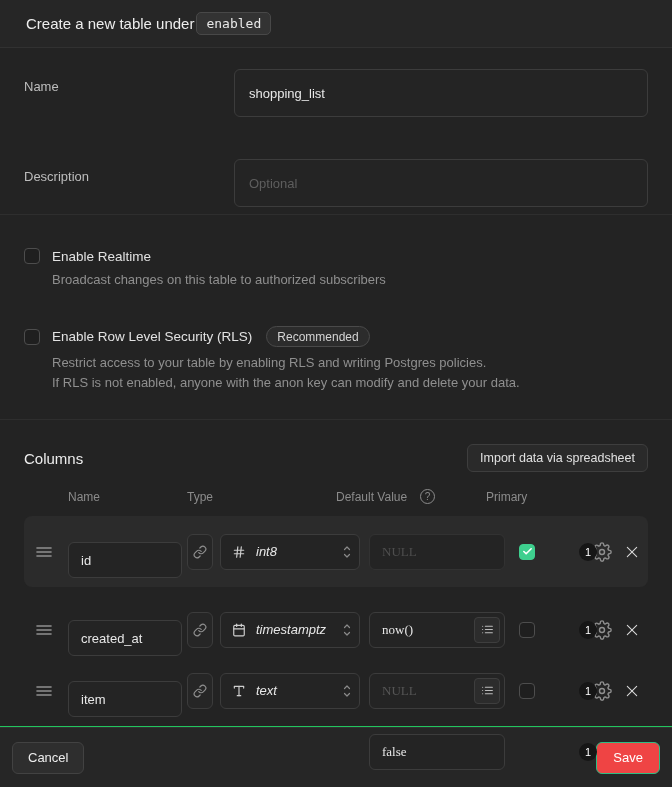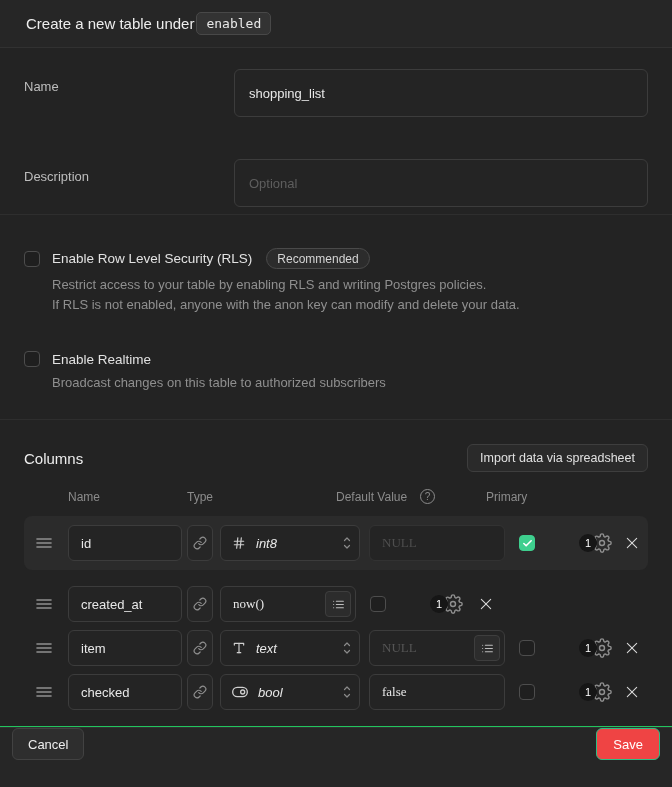--- a/index.html
+++ b/index.html
@@ -86,21 +86,21 @@
   .col-row { display: flex; align-items: center; padding: 0 12px; }
   .col-row.plain { margin-bottom: 8px; }
   .drag-handle { width: 16px; flex: 0 0 16px; margin-right: 16px; color: #909090; cursor: grab; display: flex; }
   .cell-input {
     height: 36px; background: #242424; border: 1px solid #3c3c3c; border-radius: 6px;
     color: #e8e8e8; font-size: 13px; font-family: inherit; padding: 0 12px; outline: none; min-width: 0;
   }
   .cell-input::placeholder { color: #555555; }
   .cell-input:disabled { border-color: #323232; color: #525252; }
   .cell-input:disabled::placeholder { color: #4e4e4e; }
-  .name-cell { width: 114px; flex: 0 0 114px; margin-right: 5px; }
+  .name-cell { width: 114px; flex: 0 0 114px; margin-right: 5px; margin-top: 17px; }
   .link-btn {
     width: 26px; height: 36px; flex: 0 0 26px; margin-right: 7px;
     background: #262626; border: 1px solid #3c3c3c; border-radius: 6px;
     color: #8f8f8f; display: flex; align-items: center; justify-content: center; cursor: pointer;
   }
   .type-select {
     width: 140px; flex: 0 0 140px; height: 36px; margin-right: 9px;
     background: #242424; border: 1px solid #3c3c3c; border-radius: 6px;
     display: flex; align-items: center; gap: 10px; padding: 0 6px 0 11px;
     color: #e8e8e8; font-size: 13px; font-family: inherit; cursor: pointer; overflow: hidden;
@@ -128,21 +128,21 @@
   .x-btn {
     margin-left: 12px; width: 22px; height: 22px;
     background: transparent; border: none; color: #d9d9d9;
     display: flex; align-items: center; justify-content: center; cursor: pointer;
   }
 
   
   .dlg-footer {
     flex: 1;
     background: #262626; border-top: 1px solid #313131;
-    display: flex; justify-content: space-between;
+    display: flex; align-items: center; justify-content: space-between;
     padding: 0 12px;
   }
   .btn { height: 32px; border-radius: 6px; font-size: 13px; font-family: inherit; cursor: pointer; }
   .btn-cancel { padding: 0 15px; background: #2e2e2e; border: 1px solid #424242; color: #ededed; }
   .btn-save   { padding: 0 16px; background: #ef4444; border: 1px solid #2ebd85; color: #ffffff; }
 </style>
 </head>
 <body>
 
 <div class="panel">
@@ -162,37 +162,37 @@
       <input class="text-input" placeholder="Optional" style="">
     </div>
   </div>
 
   <div class="toggles-section">
     <div class="toggle-block">
       <div class="toggle-row">
         <span class="checkbox">
           
         </span>
-        <span class="toggle-label">Enable Row Level Security (RLS)</span>
-        <span class="pill-badge">Recommended</span>
-      </div>
-      <div class="toggle-desc">
-        <div>Restrict access to your table by enabling RLS and writing Postgres policies.</div>
-        <div>If RLS is not enabled, anyone with the anon key can modify and delete your data.</div>
-      </div>
+        <span class="toggle-label">Enable Realtime</span>
+      </div>
+      <div class="toggle-desc">Broadcast changes on this table to authorized subscribers</div>
     </div>
 
     <div class="toggle-block">
       <div class="toggle-row">
         <span class="checkbox">
           
         </span>
-        <span class="toggle-label">Enable Realtime</span>
-      </div>
-      <div class="toggle-desc">Broadcast changes on this table to authorized subscribers</div>
+        <span class="toggle-label">Enable Row Level Security (RLS)</span>
+        <span class="pill-badge">Recommended</span>
+      </div>
+      <div class="toggle-desc">
+        <div>Restrict access to your table by enabling RLS and writing Postgres policies.</div>
+        <div>If RLS is not enabled, anyone with the anon key can modify and delete your data.</div>
+      </div>
     </div>
   </div>
 
   <div class="columns-section">
     <div class="columns-head">
       <div class="columns-title">Columns</div>
       <button class="import-btn">Import data via spreadsheet</button>
     </div>
 
     <div class="col-headers">
@@ -272,20 +272,37 @@
               <line x1="1" y1="11" x2="15" y2="11"></line>
             </svg>
         </span>
         <input class="cell-input name-cell" value="created_at" style="">
         <button class="link-btn">
           <svg width="14" height="14" viewBox="0 0 24 24" fill="none" stroke="currentColor" stroke-width="2" stroke-linecap="round" stroke-linejoin="round">
               <path d="M10 13a5 5 0 0 0 7.54.54l3-3a5 5 0 0 0-7.07-7.07l-1.72 1.71"></path>
               <path d="M14 11a5 5 0 0 0-7.54-.54l-3 3a5 5 0 0 0 7.07 7.07l1.71-1.71"></path>
             </svg>
         </button>
+        <button class="type-select">
+          <span class="type-icon">
+            <svg width="14" height="14" viewBox="0 0 24 24" fill="none" stroke="currentColor" stroke-width="2" stroke-linecap="round" stroke-linejoin="round">
+                <rect x="3" y="4" width="18" height="18" rx="2"></rect>
+                <line x1="16" y1="2" x2="16" y2="6"></line>
+                <line x1="8" y1="2" x2="8" y2="6"></line>
+                <line x1="3" y1="10" x2="21" y2="10"></line>
+              </svg>
+          </span>
+          <span class="type-label">timestamptz</span>
+          <span class="chevrons">
+            <svg width="12" height="16" viewBox="0 0 24 32" fill="none" stroke="currentColor" stroke-width="2.4" stroke-linecap="round" stroke-linejoin="round">
+                <polyline points="7 11 12 6 17 11"></polyline>
+                <polyline points="7 21 12 26 17 21"></polyline>
+              </svg>
+          </span>
+        </button>
         <div class="default-wrap has-menu">
           <input class="cell-input" value="now()" style="">
           <span class="menu-btn">
             <svg width="13" height="13" viewBox="0 0 24 24" fill="none" stroke="currentColor" stroke-width="2" stroke-linecap="round">
                 <line x1="8" y1="6" x2="21" y2="6"></line>
                 <line x1="8" y1="12" x2="21" y2="12"></line>
                 <line x1="8" y1="18" x2="21" y2="18"></line>
                 <line x1="3" y1="6" x2="3.01" y2="6"></line>
                 <line x1="3" y1="12" x2="3.01" y2="12"></line>
                 <line x1="3" y1="18" x2="3.01" y2="18"></line>

